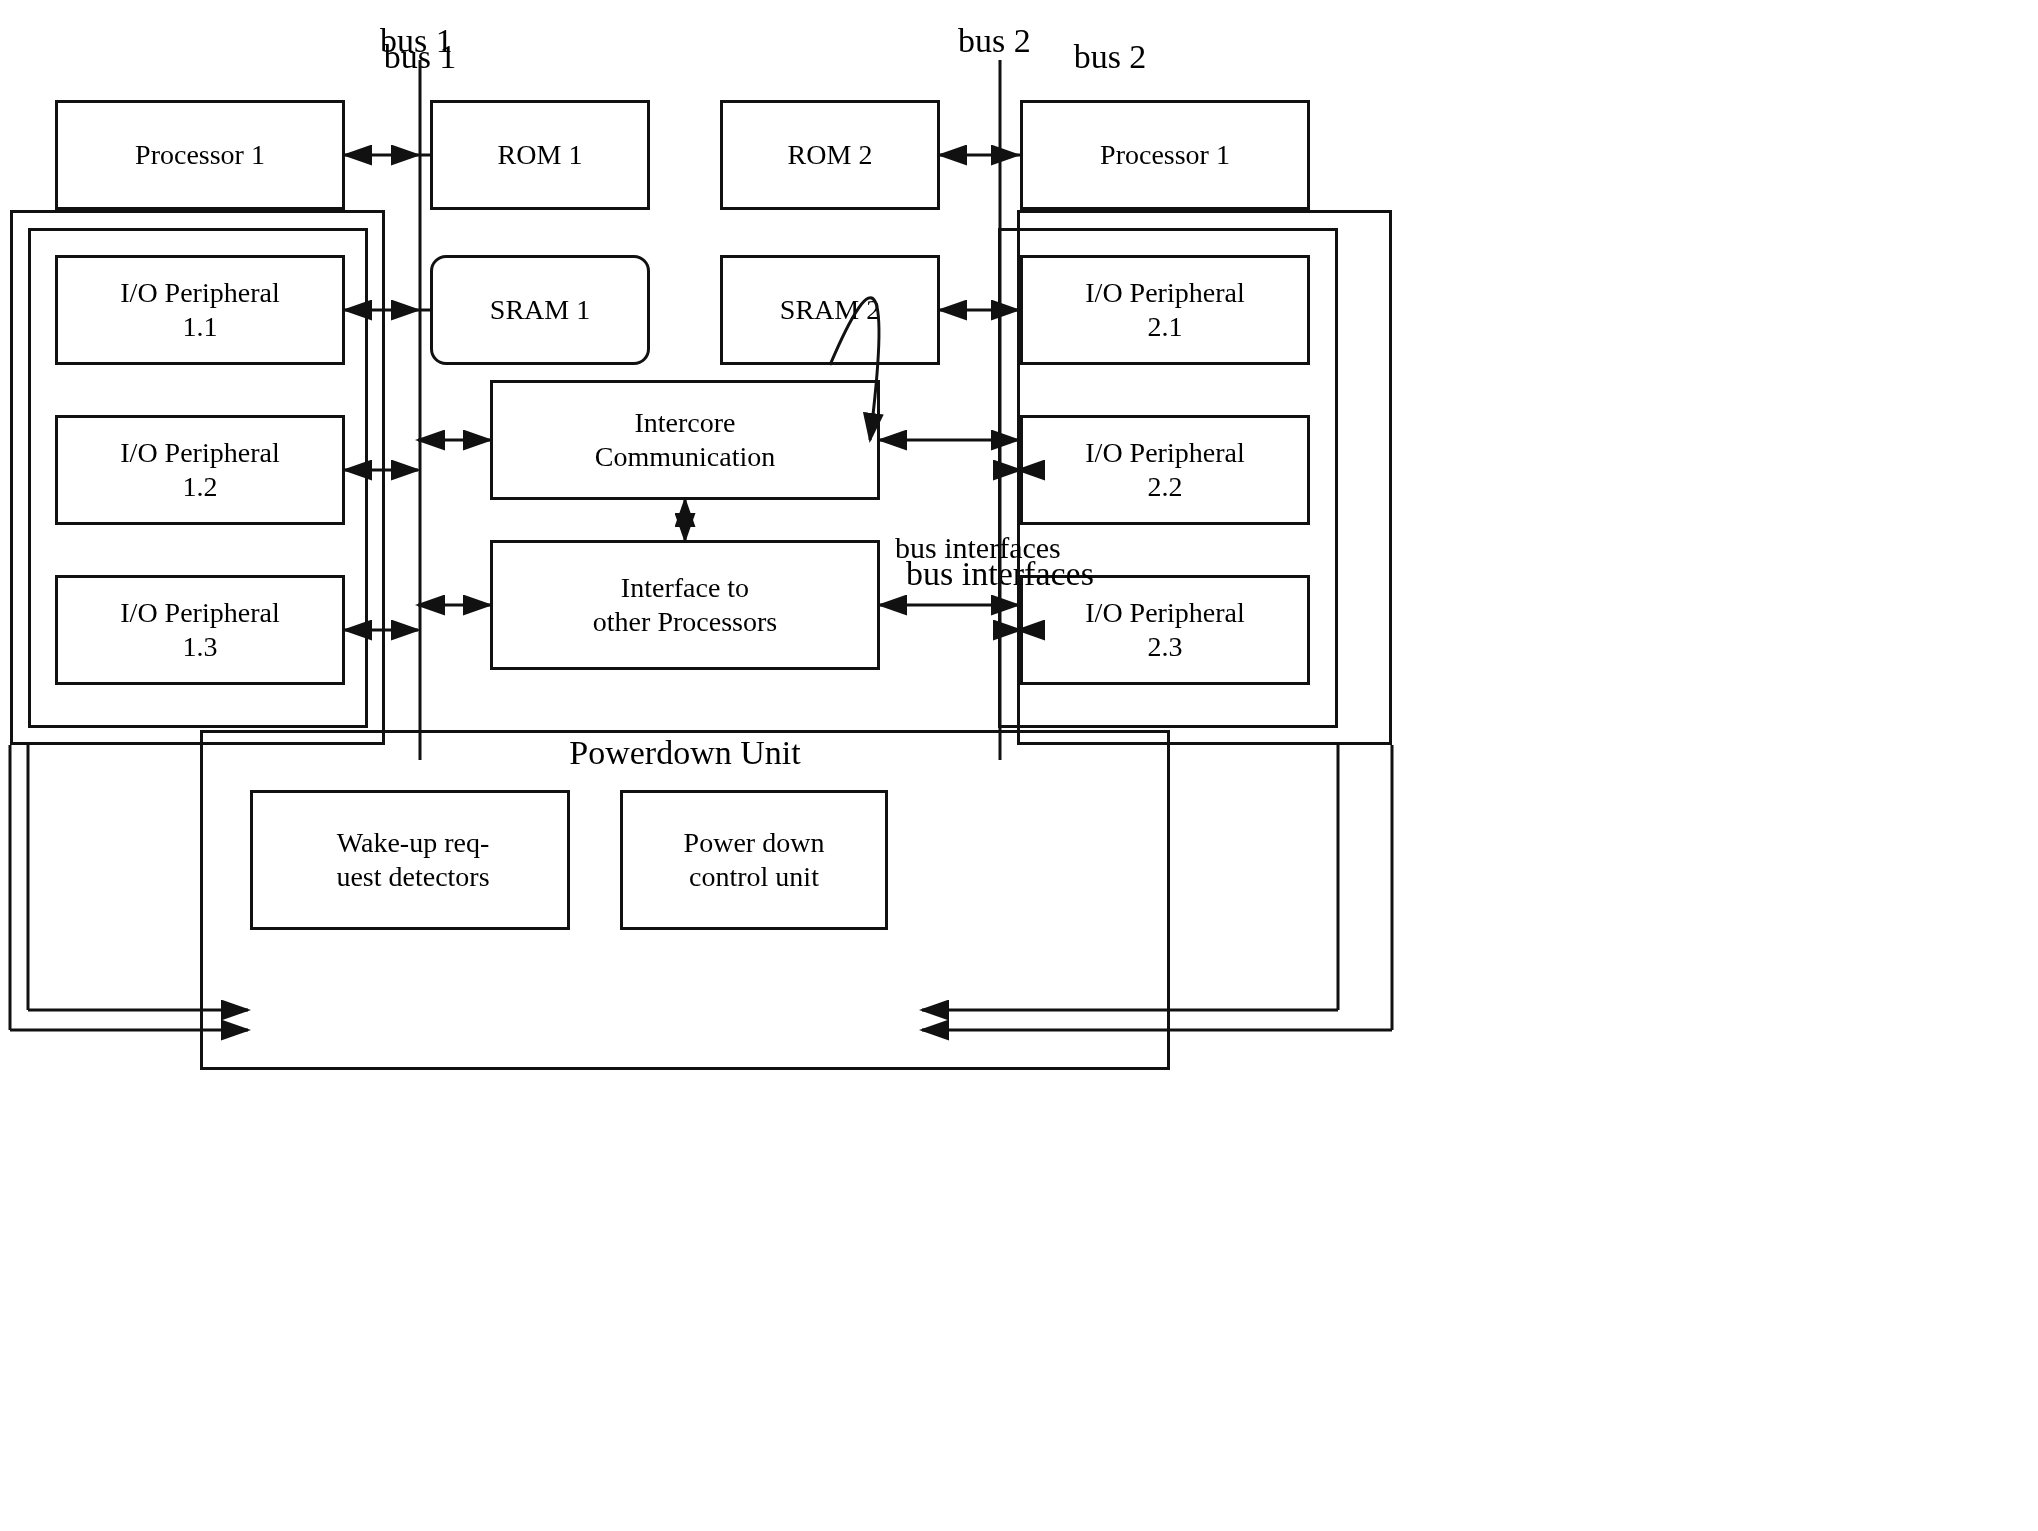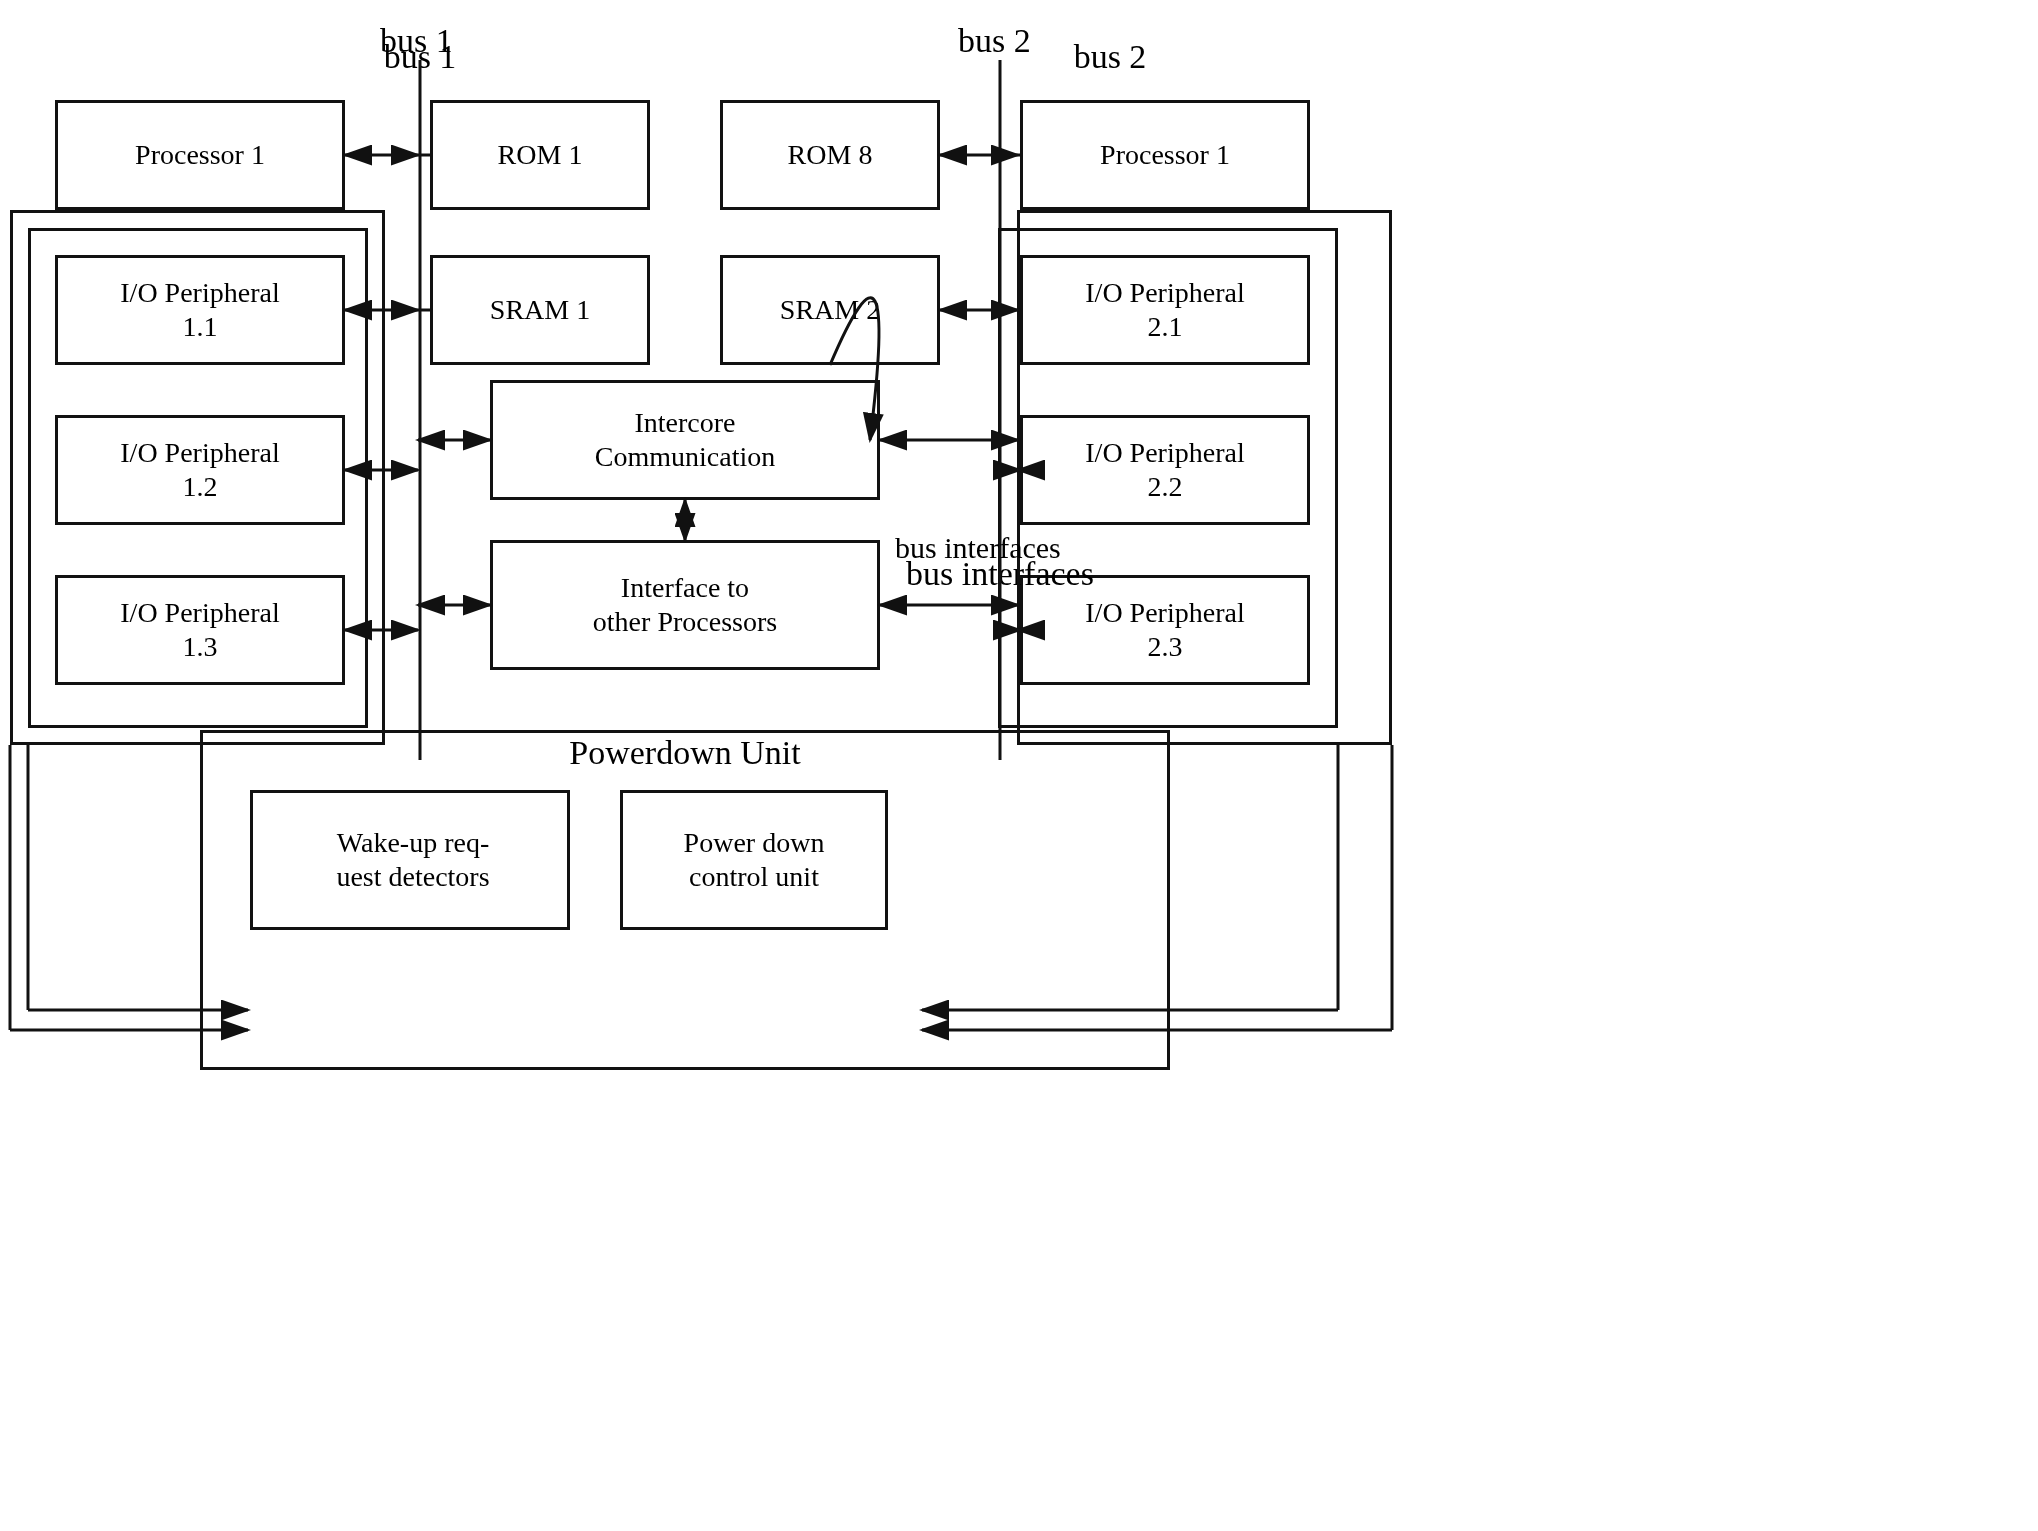--- a/index.html
+++ b/index.html
@@ -61,28 +61,28 @@
 
   <div class="block" style="left:55px; top:100px; width:290px; height:110px;">
     <span>Processor 1</span>
   </div>
 
   <div class="block" style="left:430px; top:100px; width:220px; height:110px;">
     <span>ROM 1</span>
   </div>
 
   <div class="block" style="left:720px; top:100px; width:220px; height:110px;">
-    <span>ROM 8</span>
+    <span>ROM 2</span>
   </div>
 
   <div class="block" style="left:1020px; top:100px; width:290px; height:110px;">
     <span>Processor 1</span>
   </div>
 
-  <div class="block" style="left:430px; top:255px; width:220px; height:110px;">
+  <div class="block" style="left:430px; top:255px; width:220px; height:110px;border-radius:16px;">
     <span>SRAM 1</span>
   </div>
 
   <div class="block" style="left:720px; top:255px; width:220px; height:110px;">
     <span>SRAM 2</span>
   </div>
 
   <div class="block" style="left:55px; top:255px; width:290px; height:110px;">
     <span>I/O Peripheral<br>1.1</span>
   </div>

